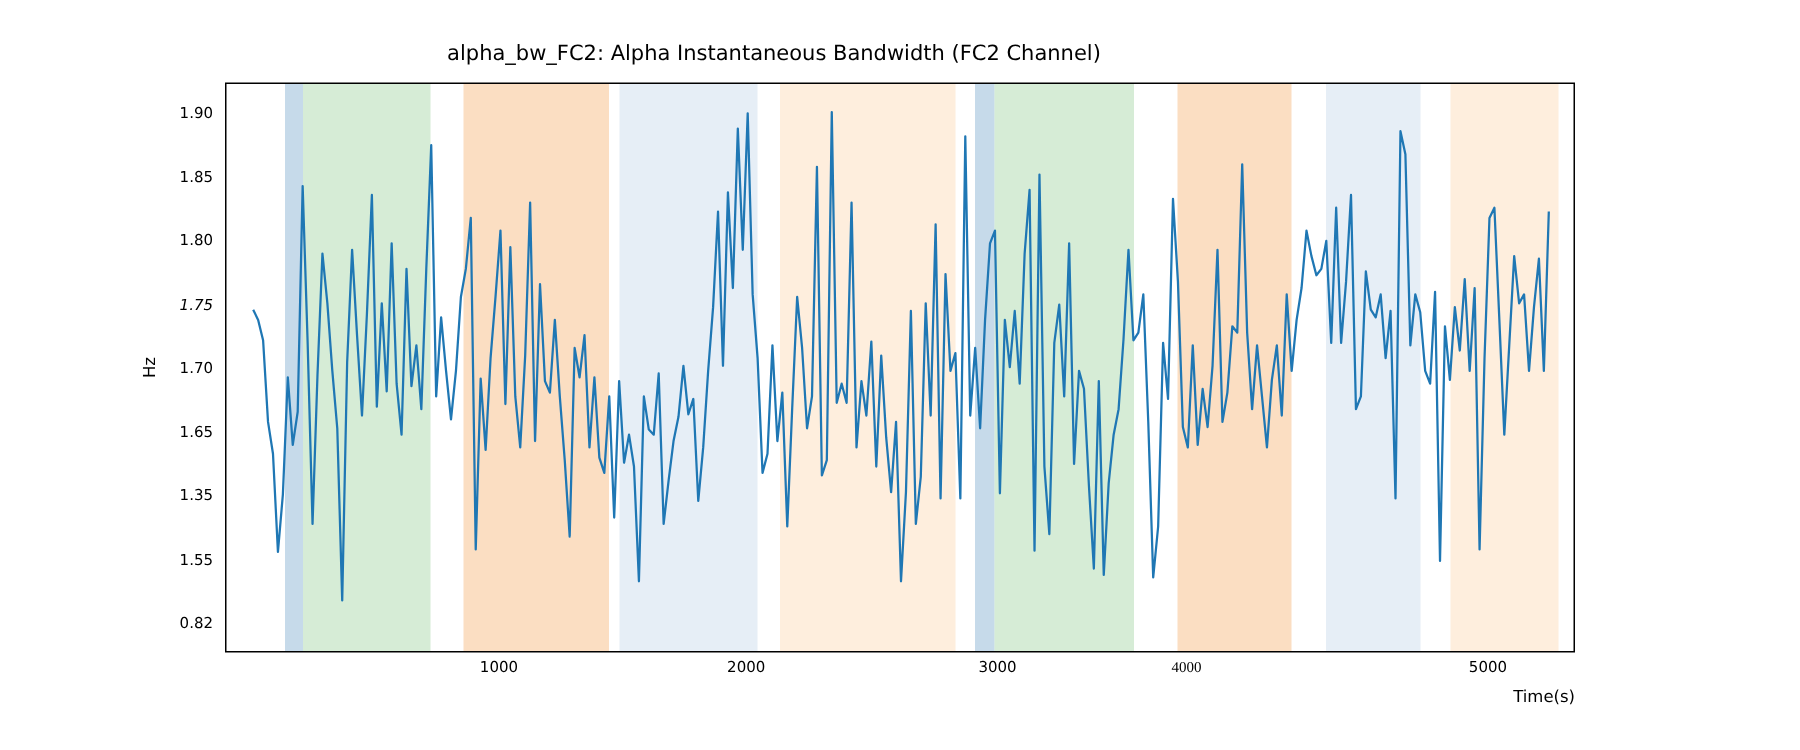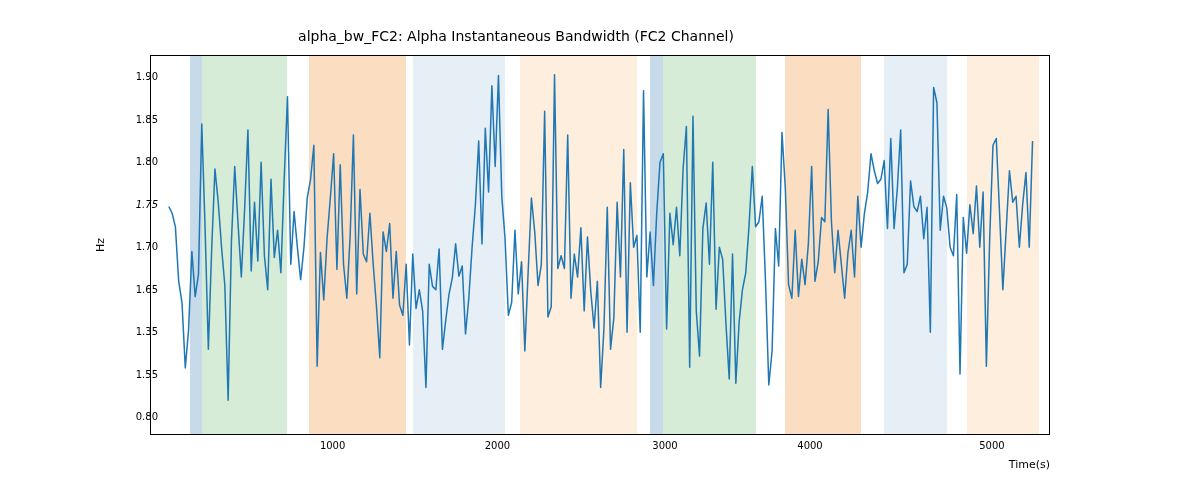--- a/index.html
+++ b/index.html
@@ -54,21 +54,20 @@
     color: #000000;
   }
   .tick-label.x {
     top: 440px;
     transform: translateX(-50%);
   }
   .tick-label.y {
     left: 142px;
     transform: translate(-100%, -50%);
     text-align: right;
-    margin-left: 16px;
   }
   .xlabel {
     position: absolute;
     left: 150px;
     width: 900px;
     top: 458px;
     text-align: right;
     font-size: 11px;
   }
   .ylabel {
@@ -116,25 +115,25 @@
       </svg>
     <svg class="plot-svg" width="900" height="380" style="position:absolute;left:0;top:0">
       <path class="series" d="M17.80 150.47 L21.10 157.27 L24.40 170.87 L27.69 225.28 L30.99 246.53 L34.29 311.99 L37.58 273.74 L40.88 195.53 L44.18 240.58 L47.47 218.48 L50.77 68.01 L54.07 171.72 L57.36 293.29 L60.66 193.83 L63.96 113.06 L67.25 146.22 L70.55 191.28 L73.85 229.53 L77.14 344.30 L80.44 185.32 L83.74 110.51 L87.03 167.47 L90.33 221.03 L93.63 153.02 L96.92 73.96 L100.22 215.08 L103.52 146.22 L106.81 204.88 L110.11 106.26 L113.41 199.78 L116.70 233.78 L120.00 123.27 L123.30 201.48 L126.59 174.27 L129.89 216.78 L133.19 123.27 L136.48 40.81 L139.78 208.28 L143.08 155.57 L146.37 191.28 L149.67 223.58 L152.97 191.28 L156.26 141.97 L159.56 123.27 L162.86 89.26 L166.15 310.29 L169.45 196.38 L172.75 243.98 L176.04 182.77 L179.34 141.97 L182.64 97.76 L185.93 213.38 L189.23 108.81 L192.53 208.28 L195.82 242.28 L199.12 181.07 L202.42 79.06 L205.71 238.03 L209.01 133.47 L212.31 198.08 L215.60 205.73 L218.90 157.27 L222.20 208.28 L225.49 250.78 L228.79 301.79 L232.09 175.97 L235.38 195.53 L238.68 167.47 L241.98 242.28 L245.27 195.53 L248.57 249.08 L251.87 259.28 L255.16 208.28 L258.46 289.04 L261.76 198.08 L265.05 252.48 L268.35 233.78 L271.65 255.03 L274.95 331.54 L278.24 208.28 L281.54 230.38 L284.84 233.78 L288.13 192.98 L291.43 293.29 L294.73 264.38 L298.02 238.03 L301.32 221.88 L304.62 187.87 L307.91 220.18 L311.21 209.98 L314.51 277.99 L317.80 242.28 L321.10 191.28 L324.40 148.77 L327.69 85.01 L330.99 187.87 L334.29 72.26 L337.58 136.02 L340.88 29.75 L344.18 110.51 L347.47 19.55 L350.77 140.27 L354.07 182.77 L357.36 259.28 L360.66 246.53 L363.96 174.27 L367.25 238.03 L370.55 205.73 L373.85 294.99 L377.14 215.93 L380.44 141.97 L383.74 175.97 L387.03 229.53 L390.33 208.28 L393.63 55.26 L396.92 260.98 L400.22 250.78 L403.52 18.70 L406.81 212.53 L410.11 199.78 L413.41 212.53 L416.70 79.06 L420.00 242.28 L423.30 198.08 L426.59 221.03 L429.89 171.72 L433.19 255.03 L436.48 181.07 L439.78 235.48 L443.08 272.04 L446.37 225.28 L449.67 331.54 L452.97 272.04 L456.26 151.32 L459.56 293.29 L462.86 261.83 L466.15 146.22 L469.45 221.03 L472.75 93.51 L476.04 276.29 L479.34 126.67 L482.64 191.28 L485.93 179.37 L489.23 276.29 L492.53 34.85 L495.82 221.03 L499.12 175.97 L502.42 229.53 L505.71 157.27 L509.01 106.26 L512.31 97.76 L515.60 272.89 L518.90 157.27 L522.20 188.72 L525.49 151.32 L528.79 199.78 L532.09 113.06 L535.38 70.56 L538.68 311.14 L541.98 60.36 L545.27 255.03 L548.57 300.09 L551.87 172.57 L555.16 147.07 L558.46 208.28 L561.76 106.26 L565.05 253.33 L568.35 191.28 L571.65 203.18 L574.95 267.79 L578.24 323.04 L581.54 198.08 L584.84 327.29 L588.13 266.09 L591.43 233.78 L594.73 216.78 L598.02 170.02 L601.32 110.51 L604.62 170.87 L607.91 165.77 L611.21 140.27 L614.51 225.28 L617.80 328.99 L621.10 294.99 L624.40 172.57 L627.69 209.98 L630.99 76.51 L634.29 131.77 L637.58 228.68 L640.88 242.28 L644.18 174.27 L647.47 240.58 L650.77 203.18 L654.07 228.68 L657.36 187.87 L660.66 110.51 L663.96 225.28 L667.25 205.73 L670.55 161.52 L673.85 165.77 L677.14 53.56 L680.44 165.77 L683.74 216.78 L687.03 174.27 L690.33 208.28 L693.63 242.28 L696.92 197.23 L700.22 174.27 L703.52 221.03 L706.81 140.27 L710.11 191.28 L713.41 157.27 L716.70 136.02 L720.00 97.76 L723.30 114.77 L726.59 127.52 L729.89 123.27 L733.19 104.56 L736.48 172.57 L739.78 82.46 L743.08 172.57 L746.37 131.77 L749.67 73.96 L752.97 216.78 L756.26 208.28 L759.56 124.97 L762.86 150.47 L766.15 155.57 L769.45 140.27 L772.75 182.77 L776.04 151.32 L779.34 276.29 L782.64 31.45 L785.93 46.76 L789.23 174.27 L792.53 140.27 L795.82 152.17 L799.12 191.28 L802.42 199.78 L805.71 138.57 L809.01 317.94 L812.31 161.52 L815.60 197.23 L818.90 148.77 L822.20 177.67 L825.49 130.07 L828.79 191.28 L832.09 136.02 L835.38 310.29 L838.68 182.77 L841.98 89.26 L845.27 82.46 L848.57 157.27 L851.87 233.78 L855.16 174.27 L858.46 114.77 L861.76 146.22 L865.05 140.27 L868.35 191.28 L871.65 148.77 L874.95 116.47 L878.24 191.28 L881.54 85.01 "></path>
     </svg>
   </div>
 
   <div class="xticks-layer">
       <div class="tick-label x" style="left: 332.637px;">1000</div>
       <div class="tick-label x" style="left: 497.473px;">2000</div>
       <div class="tick-label x" style="left: 665px;">3000</div>
-      <div class="tick-label x" style="left: 810px;">4000</div>
+      <div class="tick-label x" style="left: 791px; font-family: Liberation Serif, serif;">4000</div>
       <div class="tick-label x" style="left: 991.978px;">5000</div>
     </div>
   <div class="yticks-layer">
-      <div class="tick-label y" style="top: 416.298px;">0.80</div>
+      <div class="tick-label y" style="top: 416.298px;">0.82</div>
       <div class="tick-label y" style="top: 373.792px;">1.55</div>
       <div class="tick-label y" style="top: 331.286px;">1.35</div>
       <div class="tick-label y" style="top: 288.781px;">1.65</div>
       <div class="tick-label y" style="top: 246.275px;">1.70</div>
       <div class="tick-label y" style="top: 203.77px; font-style: italic;">1.75</div>
       <div class="tick-label y" style="top: 161.264px;">1.80</div>
       <div class="tick-label y" style="top: 118.758px;">1.85</div>
       <div class="tick-label y" style="top: 76.2528px;">1.90</div>
     </div>
 

